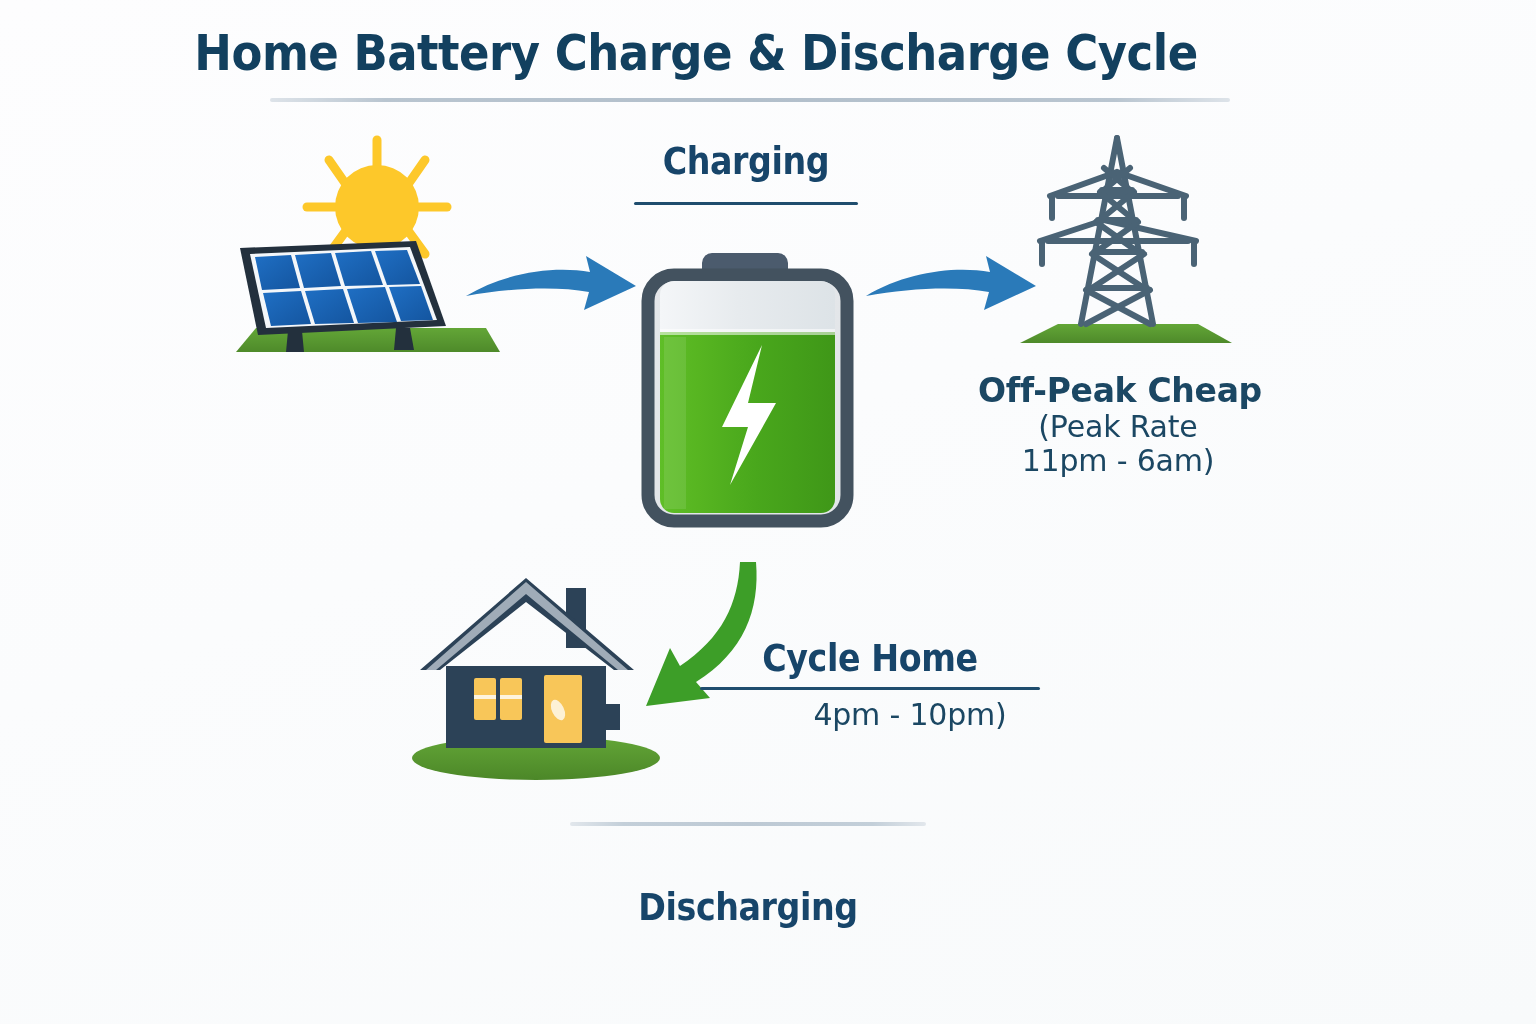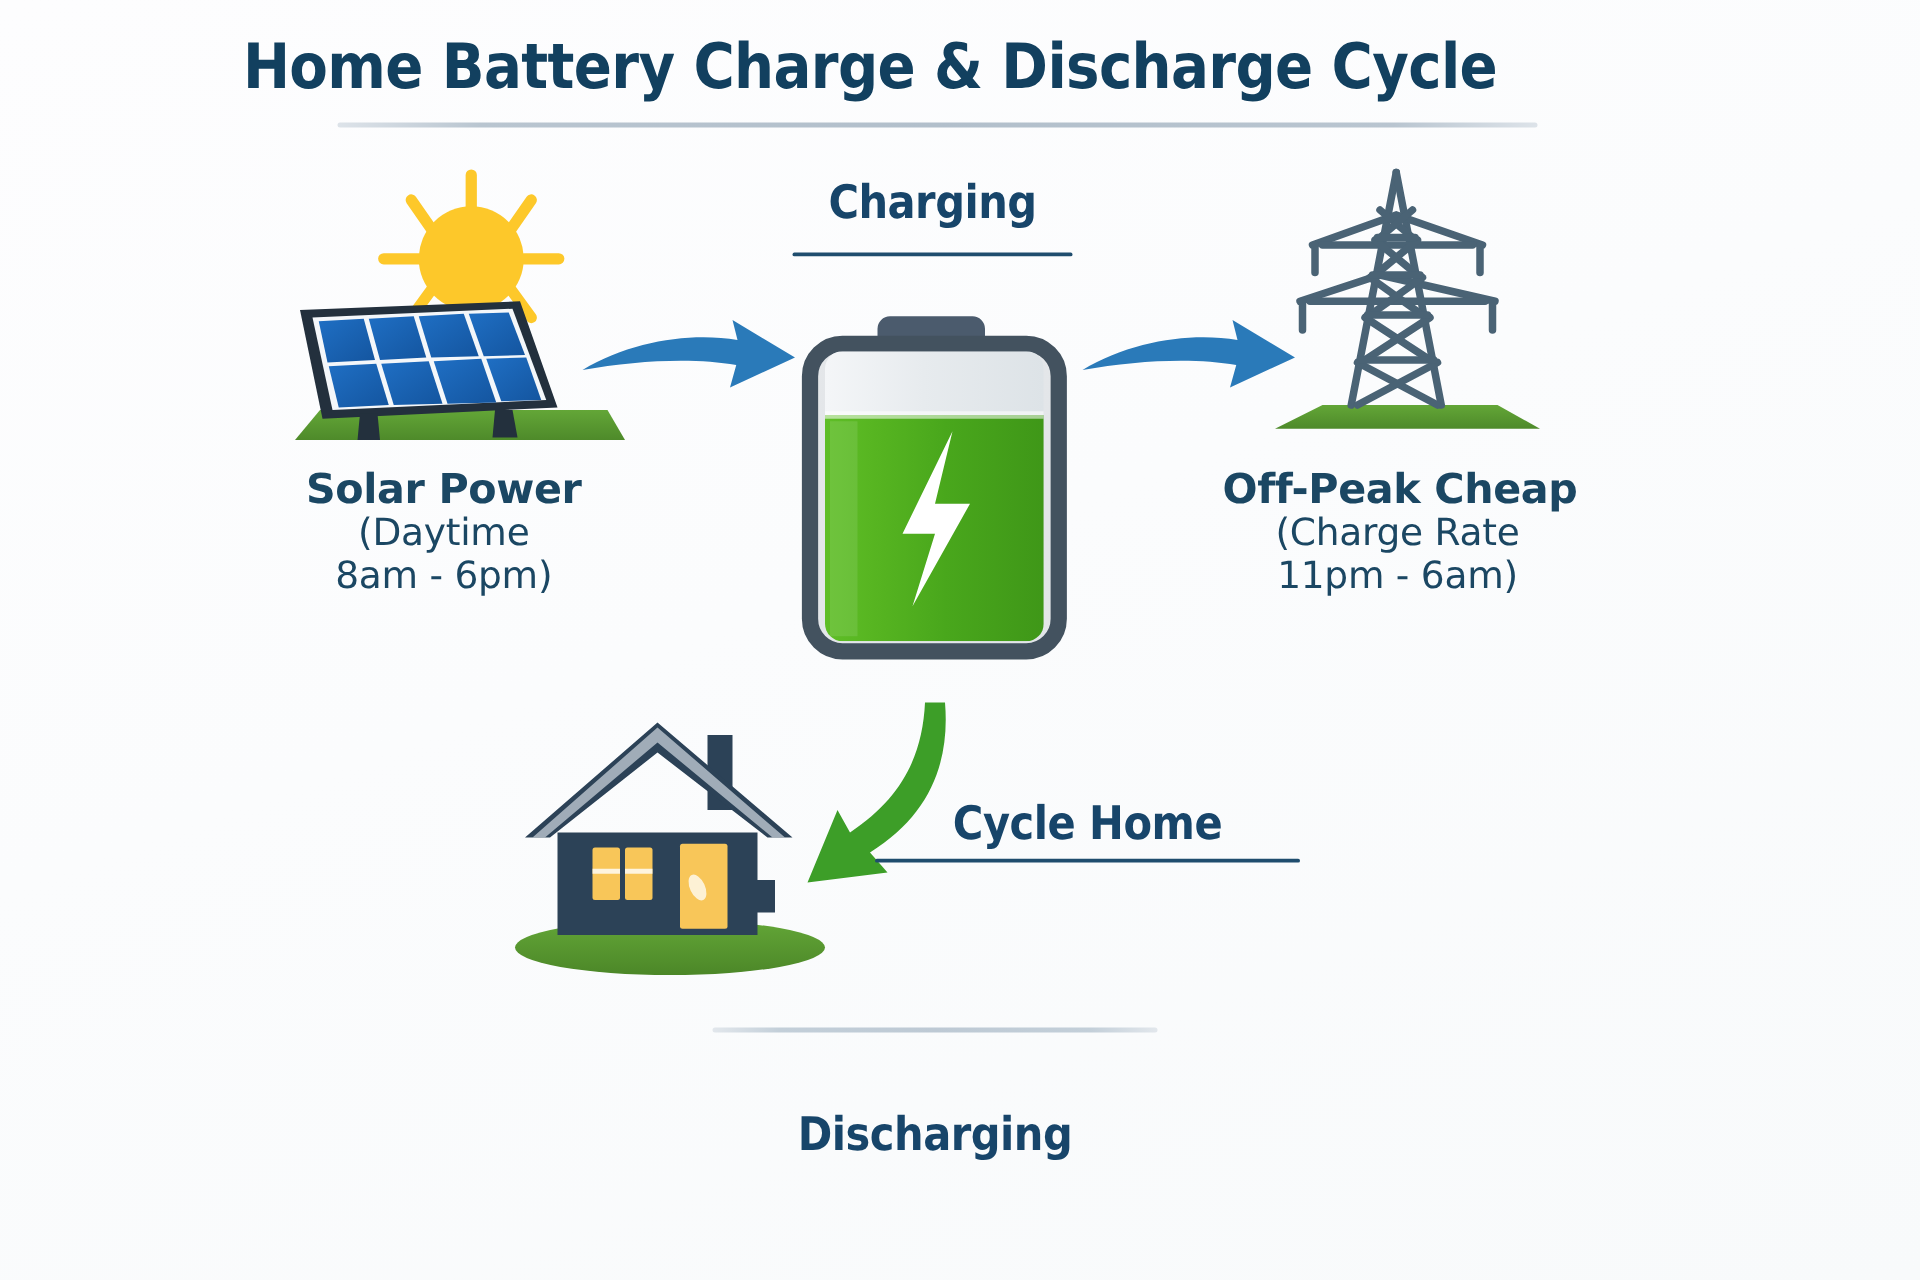--- a/index.html
+++ b/index.html
@@ -141,25 +141,20 @@
         <path d="M77 163 L115 161 L126 195 L87 196 Z"></path>
         <path d="M119 161 L157 159 L169 194 L130 195 Z"></path>
         <path d="M161 159 L193 158 L205 192 L173 193 Z"></path>
       </g>
 
       <path d="M60 203 L74 203 L76 224 L58 224 Z" fill="#23303d"></path>
       <path d="M168 200 L182 200 L186 222 L166 222 Z" fill="#23303d"></path>
     </svg>
   </div>
 
-  <div class="cap" style="left:215px; top:372px; width:280px;">
-    <span class="hd">Solar Power</span>
-    <span class="sub">(Daytime</span>
-    <span class="sub">8am - 6pm)</span>
-  </div>
 
   <div class="art" style="left:458px; top:248px; width:190px; height:80px;">
     <svg width="190" height="80" viewBox="0 0 190 80" xmlns="http://www.w3.org/2000/svg">
       <path d="M8 48 C48 24, 96 18, 132 24 L128 8 L178 38 L126 62 L131 44 C98 38, 52 40, 8 48 Z" fill="#2a7ab9"></path>
     </svg>
   </div>
 
   <div class="art" style="left:630px; top:245px; width:235px; height:310px;">
     <svg width="235" height="310" viewBox="0 0 235 310" xmlns="http://www.w3.org/2000/svg">
       <defs>
@@ -239,21 +234,21 @@
         <path d="M84 62 L114 62"></path>
         <path d="M80 92 L118 92"></path>
         <path d="M76 124 L124 124"></path>
         <path d="M71 160 L129 160"></path>
       </g>
     </svg>
   </div>
 
   <div class="cap" style="left:978px; top:372px; width:280px;">
     <span class="hd">Off-Peak Cheap</span>
-    <span class="sub">(Charge Rate</span>
+    <span class="sub">(Peak Rate</span>
     <span class="sub">11pm - 6am)</span>
   </div>
 
   <div class="art" style="left:630px; top:548px; width:180px; height:180px;">
     <svg width="180" height="180" viewBox="0 0 180 180" xmlns="http://www.w3.org/2000/svg">
       <path d="M126 14 C130 62, 114 104, 66 134 L80 150 L16 158 L40 100 L50 118
                C92 90, 108 56, 110 14 Z" fill="#3d9e28"></path>
     </svg>
   </div>
 
@@ -281,18 +276,19 @@
       <rect x="92" y="137" width="22" height="4" fill="#ffffff" opacity="0.8"></rect>
 
       <rect x="136" y="117" width="38" height="68" rx="2" fill="#f8c659"></rect>
       <ellipse cx="150" cy="152" rx="6" ry="11" fill="#ffffff" opacity="0.75" transform="rotate(-25 150 152)"></ellipse>
     </svg>
   </div>
 
   <div class="section-label" style="left:700px; top:637px; width:340px;">Cycle Home</div>
   <div class="rule-dark" style="left:700px; top:687px; width:340px;"></div>
   <div class="cap" style="left:740px; top:698px; width:340px;">
+    <span class="sub">4pm - 10pm)</span>
   </div>
 
   <div class="rule-light" style="left:570px; top:822px; width:356px;"></div>
   <div class="section-label" style="left:560px; top:886px; width:376px;">Discharging</div>
 
 </div>
 
 </body></html>

